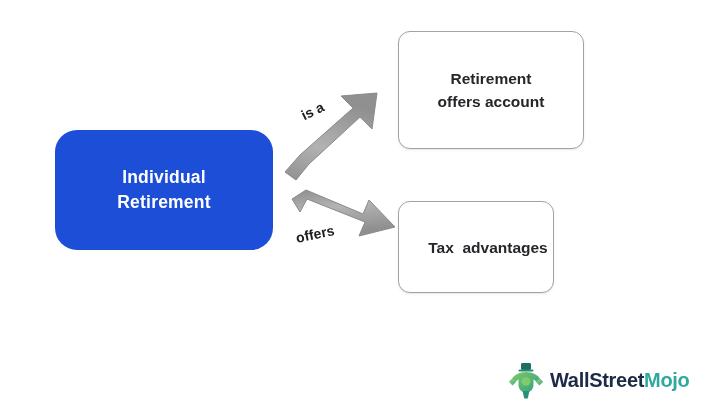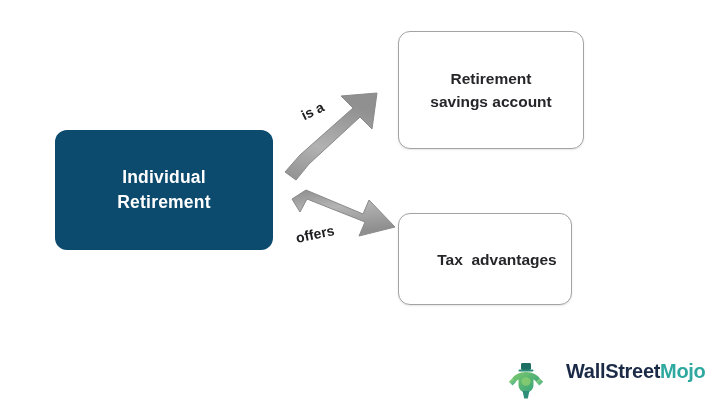--- a/index.html
+++ b/index.html
@@ -18,22 +18,22 @@
     overflow: hidden;
   }
 
   
   .node-source {
     position: absolute;
     left: 55px;
     top: 130px;
     width: 218px;
     height: 120px;
-    background: #0c4a6e;
-    border-radius: 12px;
+    background: #1d4ed8;
+    border-radius: 22px;
     display: flex;
     flex-direction: column;
     align-items: center;
     justify-content: center;
     box-sizing: border-box;
   }
   .node-source .line {
     color: #ffffff;
     font-size: 17.5px;
     font-weight: bold;
@@ -65,22 +65,22 @@
     white-space: pre;
   }
   #node-retirement {
     left: 398px;
     top: 31px;
     width: 186px;
     height: 118px;
   }
   #node-tax {
     left: 398px;
-    top: 213px;
-    width: 174px;
+    top: 201px;
+    width: 156px;
     height: 92px;
     padding-left: 24px;
   }
 
   
   .arrow-svg {
     position: absolute;
     left: 0;
     top: 0;
     width: 720px;
@@ -107,22 +107,22 @@
     top: 230px;
     transform: rotate(-12deg);
   }
 
   
   #logo {
     position: absolute;
     left: 508px;
     top: 361px;
     display: flex;
-    align-items: flex-start;
-    gap: 22px;
+    align-items: center;
+    gap: 6px;
   }
   #logo-mark {
     width: 36px;
     height: 38px;
     flex: none;
   }
   #logo-text {
     font-size: 20px;
     font-weight: bold;
     letter-spacing: -0.3px;
@@ -159,21 +159,21 @@
     </g>
   </svg>
 
   <div class="node-source" id="node-ira">
     <div class="line">Individual</div>
     <div class="line">Retirement</div>
   </div>
 
   <div class="node-target" id="node-retirement">
     <div class="line">Retirement</div>
-    <div class="line">savings account</div>
+    <div class="line">offers account</div>
   </div>
 
   <div class="node-target" id="node-tax">
     <div class="line">Tax  advantages</div>
   </div>
 
   <div class="edge-label" id="label-is-a">is a</div>
   <div class="edge-label" id="label-offers">offers</div>
 
   <div id="logo">

